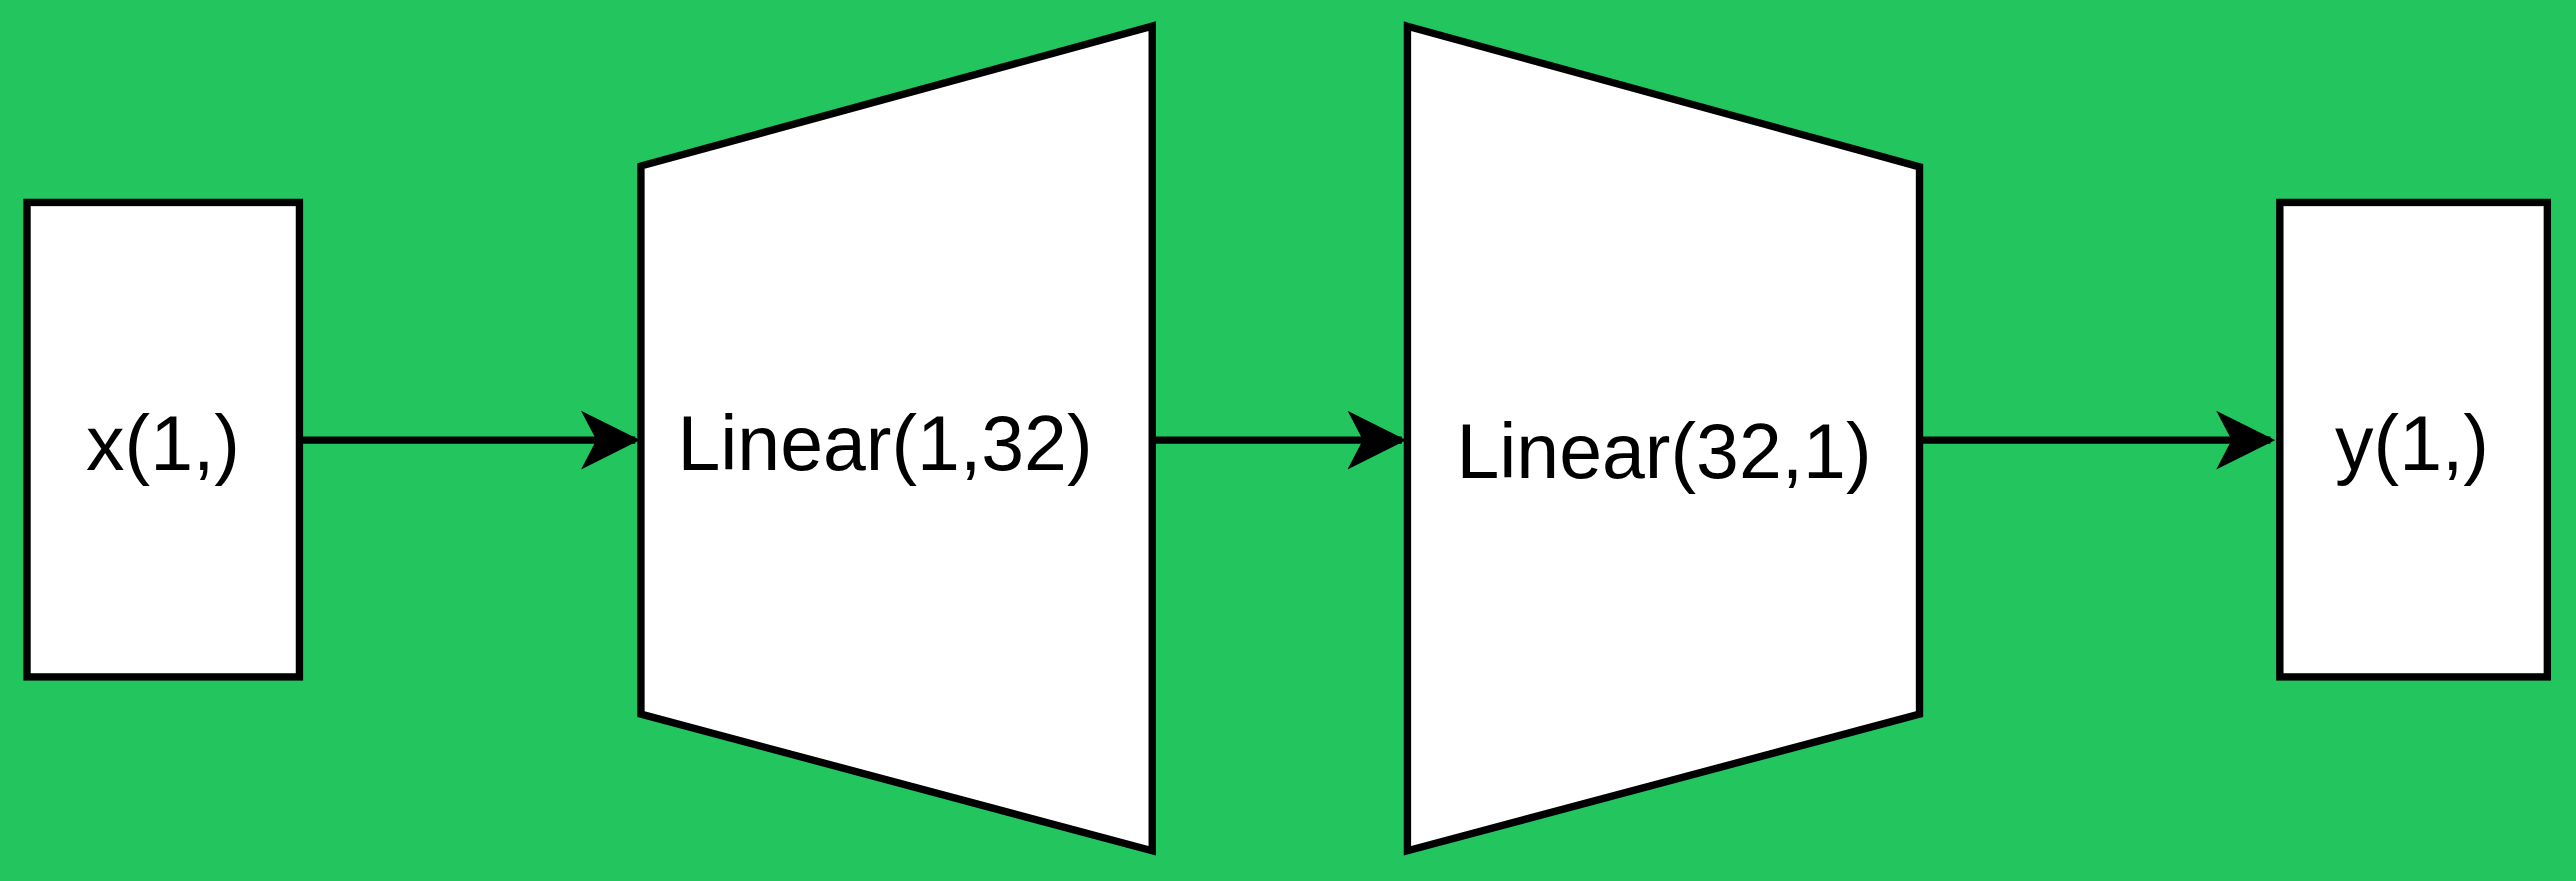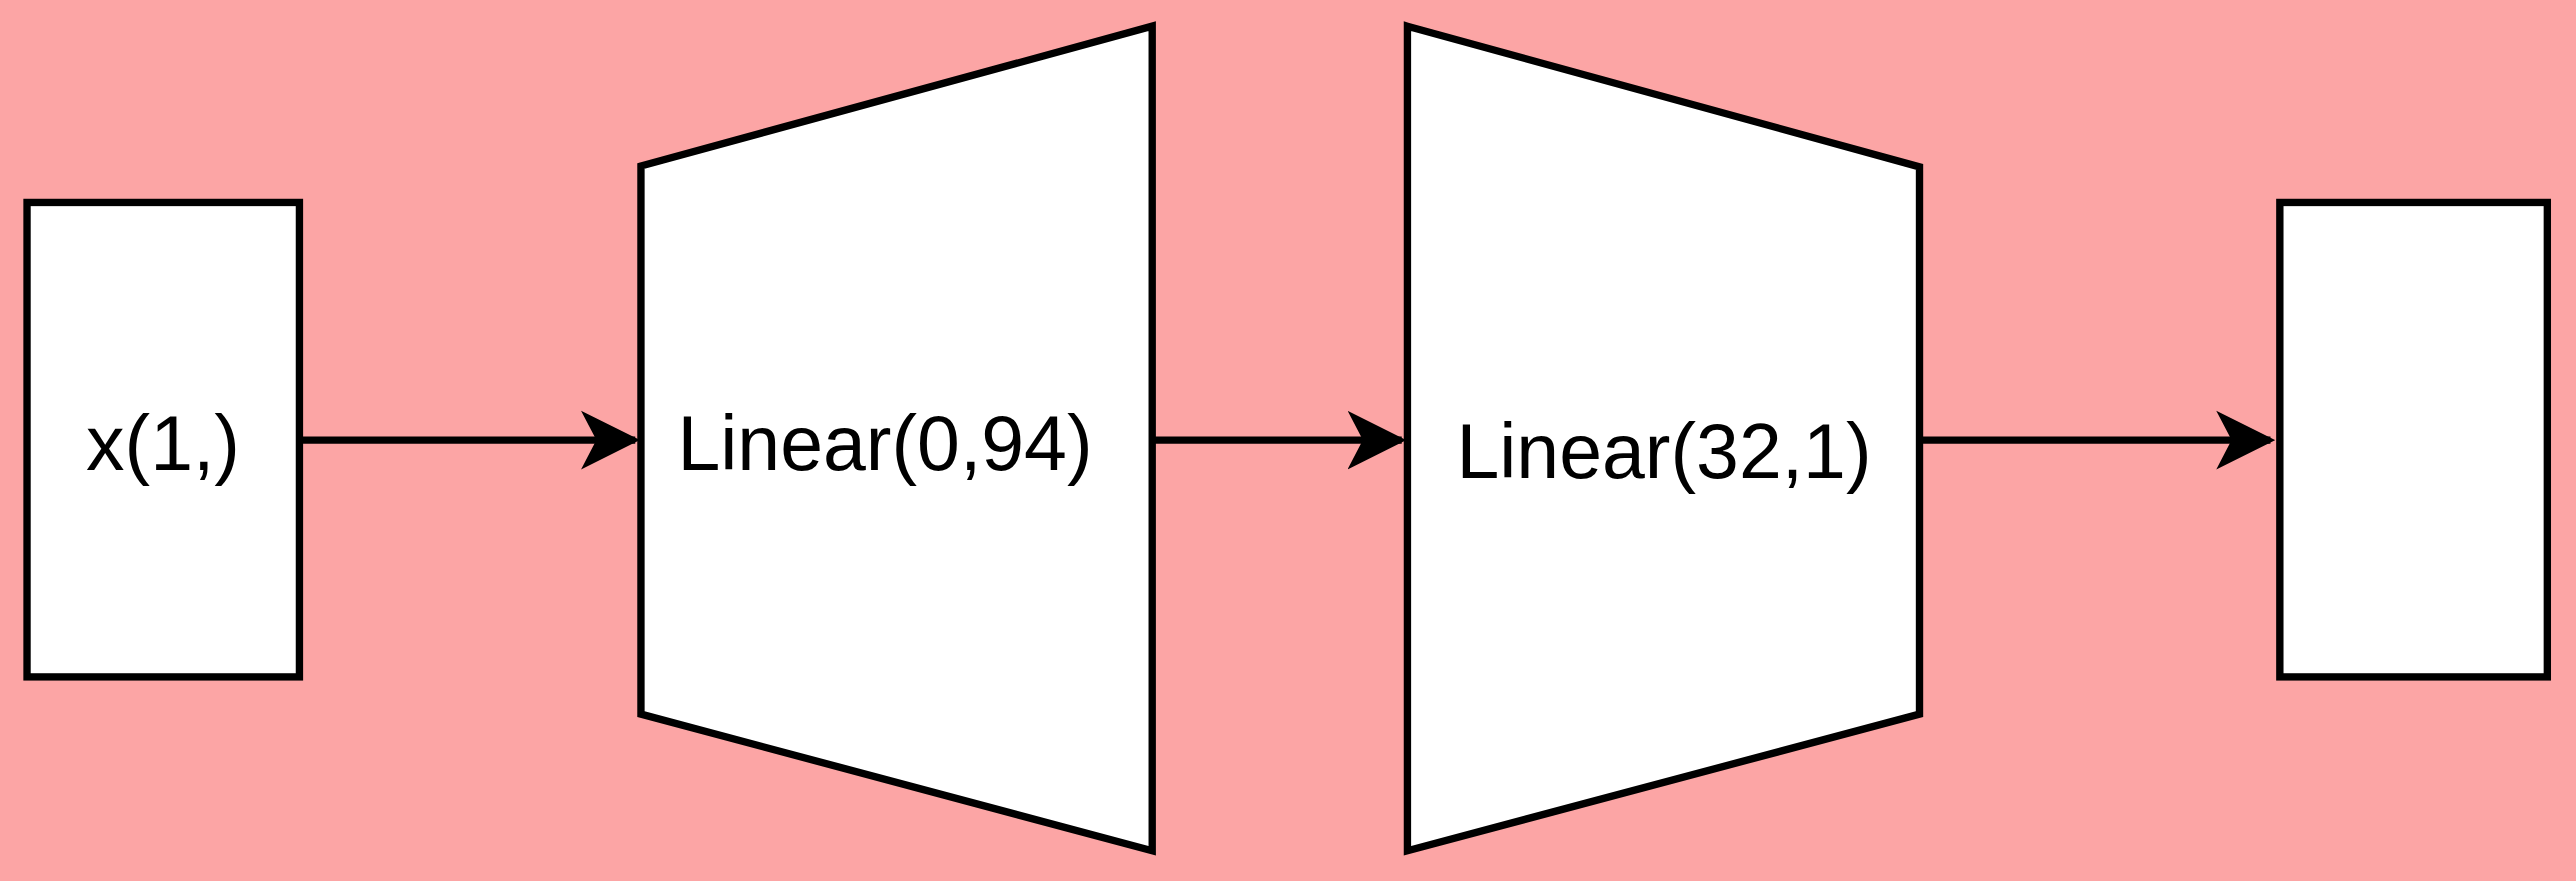--- a/index.html
+++ b/index.html
@@ -4,21 +4,21 @@
 <style>
   html, body {
     margin: 0;
     padding: 0;
     background: #ffffff;
   }
   .canvas {
     position: relative;
     width: 2576px;
     height: 881px;
-    background: #fca5a5;
+    background: #22c55e;
     overflow: hidden;
     font-family: "Liberation Sans", sans-serif;
   }
   .canvas svg {
     position: absolute;
     left: 0;
     top: 0;
   }
   .node-label {
     position: absolute;
@@ -52,19 +52,20 @@
 
     <line x1="366" y1="538" x2="776" y2="538" stroke="#000000" stroke-width="9" marker-end="url(#arrowhead)"></line>
 
     <line x1="1408" y1="538" x2="1713" y2="538" stroke="#000000" stroke-width="9" marker-end="url(#arrowhead)"></line>
 
     <line x1="2346" y1="538" x2="2775" y2="538" stroke="#000000" stroke-width="9" marker-end="url(#arrowhead)"></line>
   </svg>
 
   <div class="node-label" style="left:163px; top:443px;">x(1,)</div>
 
-  <div class="node-label" style="left:885px; top:443px;">Linear(0,94)</div>
+  <div class="node-label" style="left:885px; top:443px;">Linear(1,32)</div>
 
   <div class="node-label" style="left:1664px; top:443px;margin-top:8px;">Linear(32,1)</div>
 
+  <div class="node-label" style="left:2412px; top:443px;">y(1,)</div>
 
 </div>
 
 
 </body></html>

